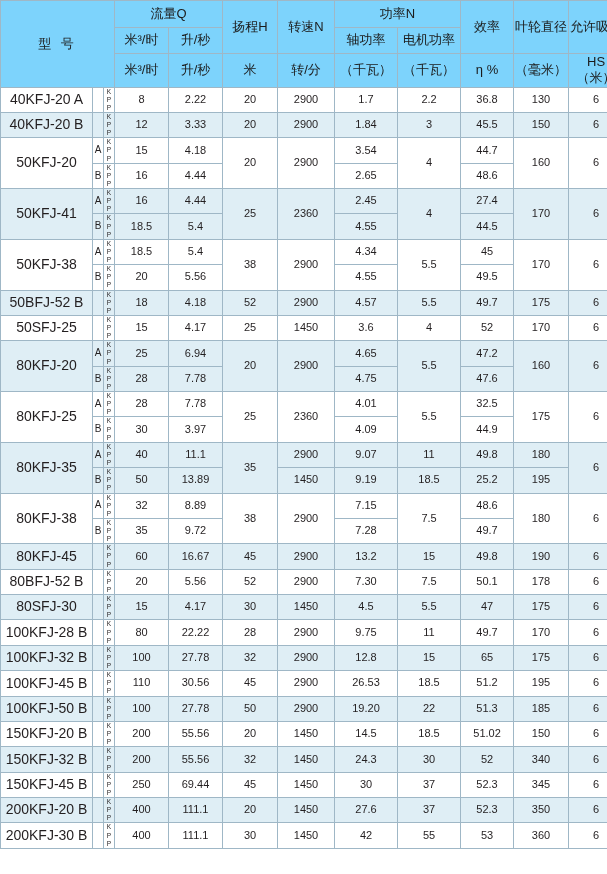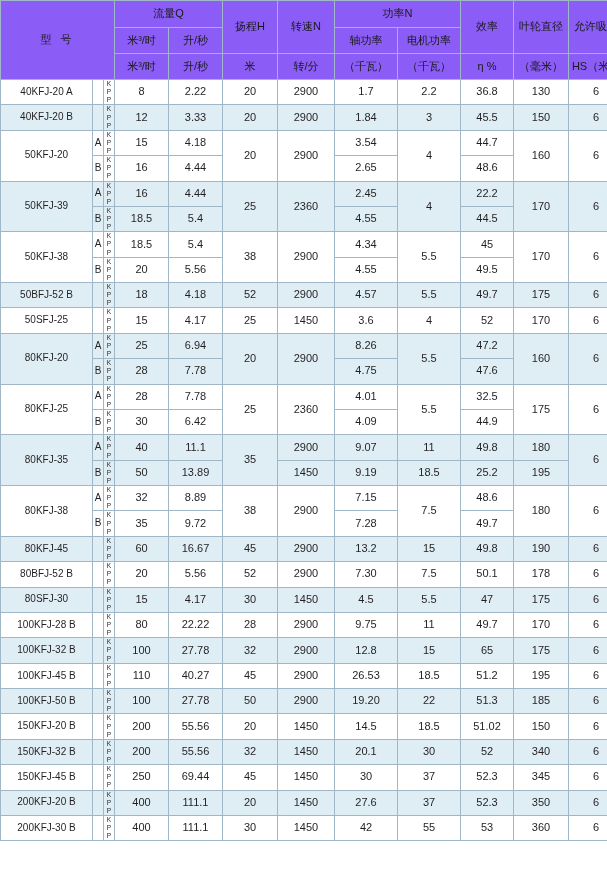--- a/index.html
+++ b/index.html
@@ -23,42 +23,42 @@
   table.spec td, table.spec th {
     border: 1px solid #9fb7c6;
     text-align: center;
     vertical-align: middle;
     padding: 0;
     line-height: 1.25;
     font-weight: normal;
   }
   
   .hdr-top td, .hdr-mid td, .hdr-unit td {
-    background: #8b5cf6;
-    font-size: 11px;
+    background: #7dd3fc;
+    font-size: 13px;
     font-weight: bold;
     color: #1b1b1b;
   }
   .hdr-top td { height: 26px; }
   .hdr-mid td { height: 25px; }
   .hdr-unit td { height: 25px; }
   .model-head {
     background: #dcedf4;
     font-size: 13px;
     font-weight: bold;
     letter-spacing: 3px;
   }
   
   tbody td { height: 18px; font-size: 11px; }
   tbody tr.band-a td { background: #ffffff; }
   tbody tr.band-b td { background: #dfeef5; }
   .model-cell {
     text-align: left;
     padding-left: 3px;
-    font-size: 10px;
+    font-size: 14px;
     white-space: nowrap;
   }
   .kpp {
     font-size: 6.5px;
     line-height: 1.0;
     width: 9px;
     letter-spacing: 0;
   }
   .kpp span { display: block; }
   .ab {
@@ -174,34 +174,34 @@
           <span>K</span>
           <span>P</span>
           <span>P</span>
         </td>
         <td>16</td>
         <td>4.44</td>
         <td>2.65</td>
         <td>48.6</td>
       </tr>
       <tr class="band-b">
-        <td class="model-cell" rowspan="2">50KFJ-39</td>
+        <td class="model-cell" rowspan="2">50KFJ-41</td>
         <td class="ab">A</td>
         <td class="kpp">
           <span>K</span>
           <span>P</span>
           <span>P</span>
         </td>
         <td>16</td>
         <td>4.44</td>
         <td rowspan="2">25</td>
         <td rowspan="2">2360</td>
         <td>2.45</td>
         <td rowspan="2">4</td>
-        <td>22.2</td>
+        <td>27.4</td>
         <td rowspan="2">170</td>
         <td rowspan="2">6</td>
       </tr>
       <tr class="band-b">
         <td class="ab">B</td>
         <td class="kpp">
           <span>K</span>
           <span>P</span>
           <span>P</span>
         </td>
@@ -281,21 +281,21 @@
         <td class="ab">A</td>
         <td class="kpp">
           <span>K</span>
           <span>P</span>
           <span>P</span>
         </td>
         <td>25</td>
         <td>6.94</td>
         <td rowspan="2">20</td>
         <td rowspan="2">2900</td>
-        <td>8.26</td>
+        <td>4.65</td>
         <td rowspan="2">5.5</td>
         <td>47.2</td>
         <td rowspan="2">160</td>
         <td rowspan="2">6</td>
       </tr>
       <tr class="band-b">
         <td class="ab">B</td>
         <td class="kpp">
           <span>K</span>
           <span>P</span>
@@ -325,21 +325,21 @@
         <td rowspan="2">6</td>
       </tr>
       <tr class="band-a">
         <td class="ab">B</td>
         <td class="kpp">
           <span>K</span>
           <span>P</span>
           <span>P</span>
         </td>
         <td>30</td>
-        <td>6.42</td>
+        <td>3.97</td>
         <td>4.09</td>
         <td>44.9</td>
       </tr>
       <tr class="band-b">
         <td class="model-cell" rowspan="2">80KFJ-35</td>
         <td class="ab">A</td>
         <td class="kpp">
           <span>K</span>
           <span>P</span>
           <span>P</span>
@@ -491,21 +491,21 @@
       </tr>
       <tr class="band-a">
         <td class="model-cell" rowspan="1">100KFJ-45 B</td>
         <td class="ab"></td>
         <td class="kpp">
           <span>K</span>
           <span>P</span>
           <span>P</span>
         </td>
         <td>110</td>
-        <td>40.27</td>
+        <td>30.56</td>
         <td rowspan="1">45</td>
         <td rowspan="1">2900</td>
         <td>26.53</td>
         <td rowspan="1">18.5</td>
         <td>51.2</td>
         <td rowspan="1">195</td>
         <td rowspan="1">6</td>
       </tr>
       <tr class="band-b">
         <td class="model-cell" rowspan="1">100KFJ-50 B</td>
@@ -548,21 +548,21 @@
         <td class="ab"></td>
         <td class="kpp">
           <span>K</span>
           <span>P</span>
           <span>P</span>
         </td>
         <td>200</td>
         <td>55.56</td>
         <td rowspan="1">32</td>
         <td rowspan="1">1450</td>
-        <td>20.1</td>
+        <td>24.3</td>
         <td rowspan="1">30</td>
         <td>52</td>
         <td rowspan="1">340</td>
         <td rowspan="1">6</td>
       </tr>
       <tr class="band-a">
         <td class="model-cell" rowspan="1">150KFJ-45 B</td>
         <td class="ab"></td>
         <td class="kpp">
           <span>K</span>

